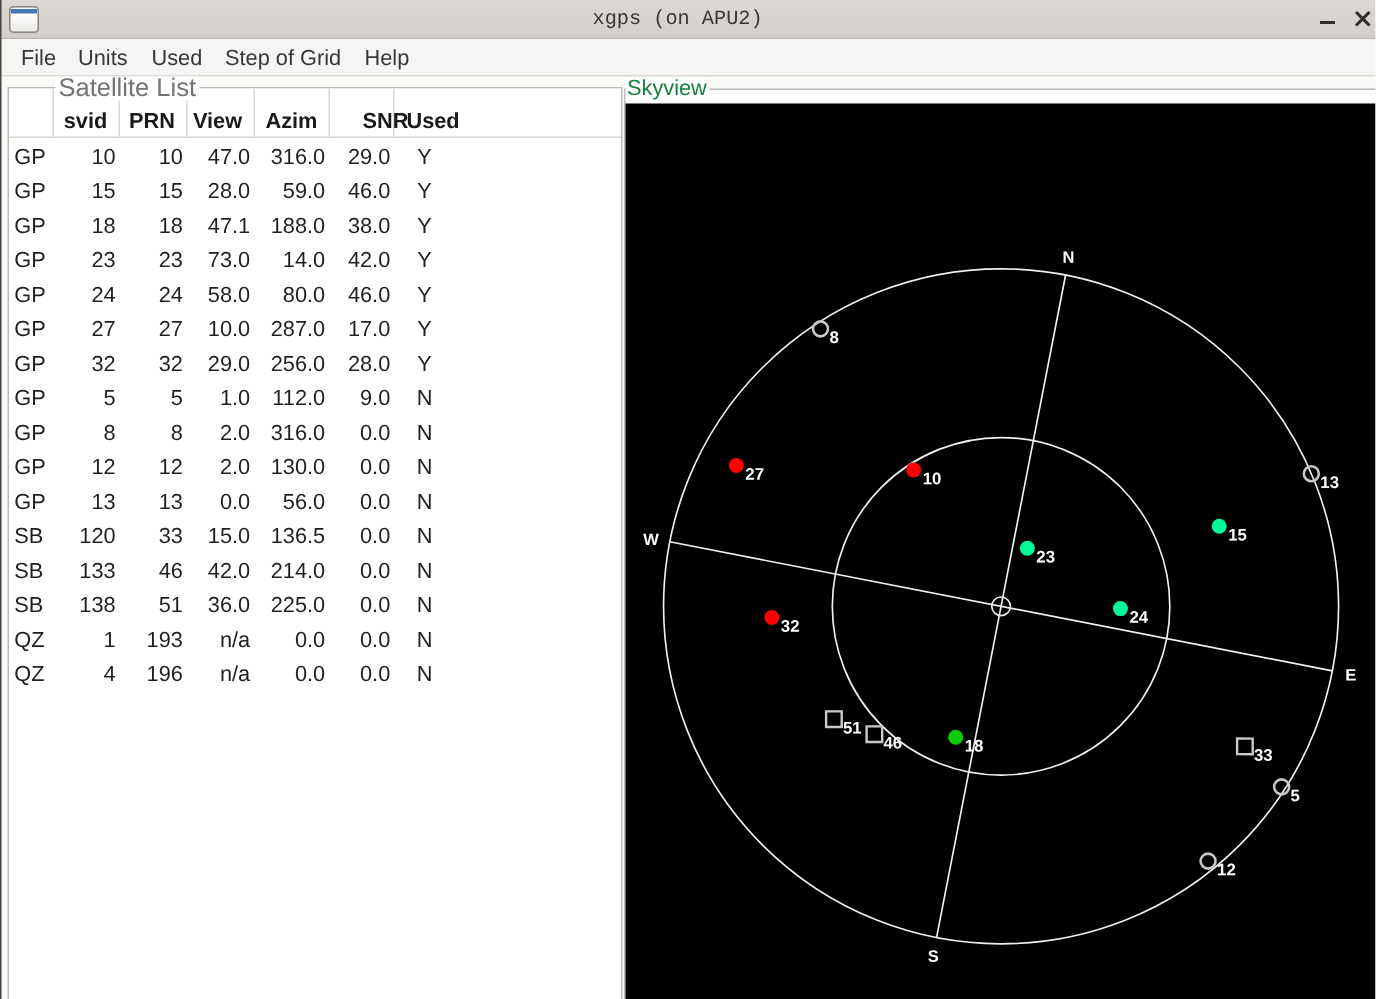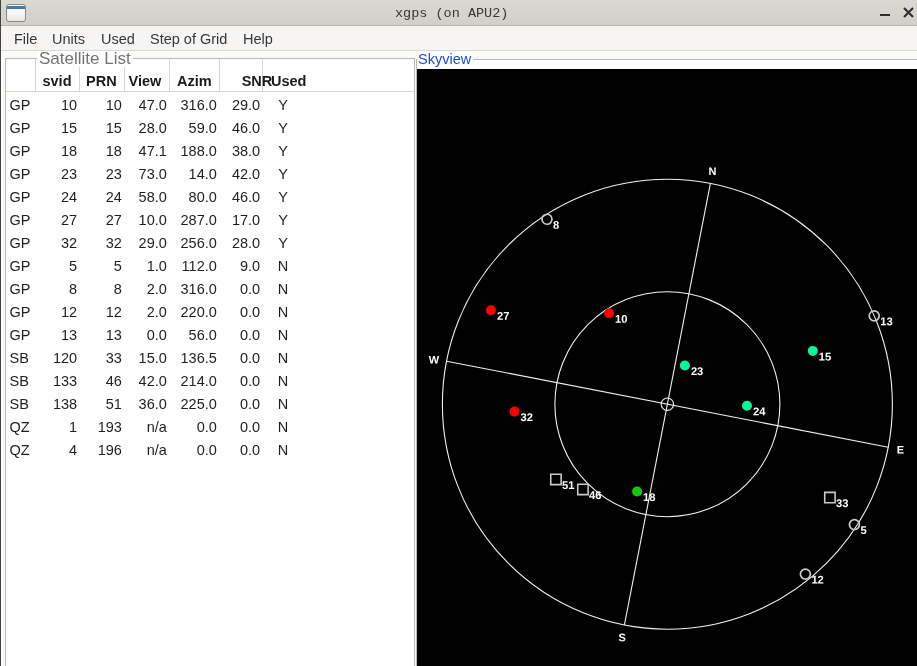--- a/index.html
+++ b/index.html
@@ -16,21 +16,21 @@
 #minbtn{position:absolute;left:880px;top:14px;width:10px;height:2.4px;background:#2e2e2e;}
 #closebtn{position:absolute;left:903px;top:6.8px;width:11px;height:11px;}
 #menubar{position:absolute;left:0;top:26px;width:917px;height:24px;background:#f6f5f3;
   border-bottom:1px solid #dcd9d4;box-sizing:content-box;}
 .mi{position:absolute;top:1px;height:24px;line-height:25px;font-size:14.5px;color:#34373a;}
 
 #slframe{position:absolute;left:5px;top:58px;width:410px;height:620px;
   border:1px solid #bcb8b4;box-sizing:border-box;background:#fff;}
 #sllabel{position:absolute;left:4.5px;top:51px;height:15.5px;line-height:15px;font-size:17px;color:#737373;
   background:#fff;padding:0 2.5px;z-index:5;margin-left:32px;}
-#svlabel{position:absolute;left:416.5px;top:51.5px;height:15px;line-height:15px;font-size:14.5px;color:#1d4ed8;
+#svlabel{position:absolute;left:416.5px;top:51.5px;height:15px;line-height:15px;font-size:14.5px;color:#15803d;
   background:#ffffff;padding:0 1.5px;z-index:5;}
 #header{position:absolute;left:6px;top:59px;width:408px;height:33px;background:#fff;
   border-bottom:1px solid #d9d6d1;box-sizing:border-box;}
 .hsep{position:absolute;top:0;width:1px;height:32px;background:#d9d6d1;}
 .htxt{position:absolute;top:5.5px;height:33px;line-height:33px;font-weight:bold;font-size:14.5px;color:#1a1a1a;
   text-align:center;transform:translateX(-50%);}
 .cell{position:absolute;height:23px;line-height:23px;font-size:14.5px;color:#1f1f1f;white-space:pre;}
 .rt{text-align:right;}
 
 #svframetop{position:absolute;left:416px;top:59.3px;width:501px;height:1px;background:#bcb8b4;}
@@ -136,21 +136,21 @@
     <div class="cell rt" style="left:7.099999999999994px;top:278.2px;width:70px;">8</div>
     <div class="cell rt" style="left:51.900000000000006px;top:278.2px;width:70px;">8</div>
     <div class="cell rt" style="left:96.80000000000001px;top:278.2px;width:70px;">2.0</div>
     <div class="cell rt" style="left:146.8px;top:278.2px;width:70px;">316.0</div>
     <div class="cell rt" style="left:190.2px;top:278.2px;width:70px;">0.0</div>
     <div class="cell" style="left:276px;top:278.2px;width:14px;text-align:center;">N</div>
     <div class="cell" style="left:9.5px;top:301.2px;">GP</div>
     <div class="cell rt" style="left:7.099999999999994px;top:301.2px;width:70px;">12</div>
     <div class="cell rt" style="left:51.900000000000006px;top:301.2px;width:70px;">12</div>
     <div class="cell rt" style="left:96.80000000000001px;top:301.2px;width:70px;">2.0</div>
-    <div class="cell rt" style="left:146.8px;top:301.2px;width:70px;">220.0</div>
+    <div class="cell rt" style="left:146.8px;top:301.2px;width:70px;">130.0</div>
     <div class="cell rt" style="left:190.2px;top:301.2px;width:70px;">0.0</div>
     <div class="cell" style="left:276px;top:301.2px;width:14px;text-align:center;">N</div>
     <div class="cell" style="left:9.5px;top:324.2px;">GP</div>
     <div class="cell rt" style="left:7.099999999999994px;top:324.2px;width:70px;">13</div>
     <div class="cell rt" style="left:51.900000000000006px;top:324.2px;width:70px;">13</div>
     <div class="cell rt" style="left:96.80000000000001px;top:324.2px;width:70px;">0.0</div>
     <div class="cell rt" style="left:146.8px;top:324.2px;width:70px;">56.0</div>
     <div class="cell rt" style="left:190.2px;top:324.2px;width:70px;">0.0</div>
     <div class="cell" style="left:276px;top:324.2px;width:14px;text-align:center;">N</div>
     <div class="cell" style="left:9.5px;top:347.2px;">SB</div>

